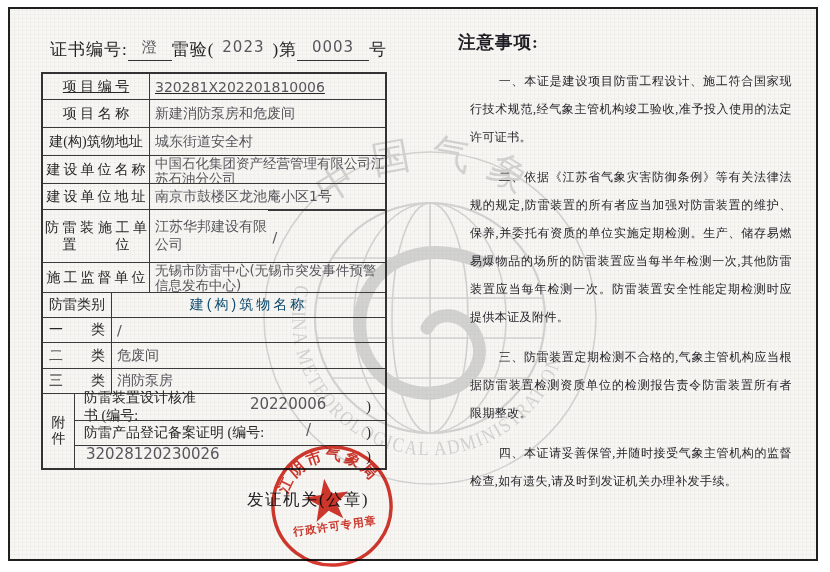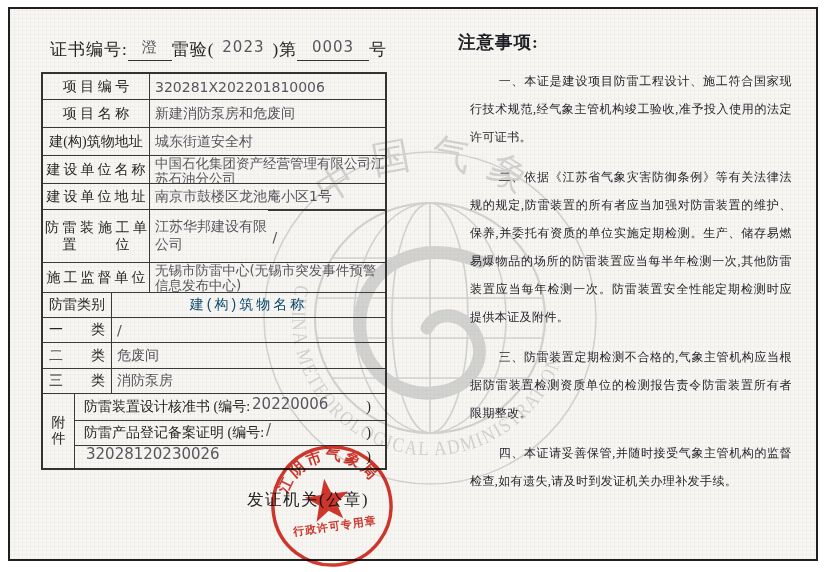--- a/index.html
+++ b/index.html
@@ -18,42 +18,42 @@
   .cl-blank .fill{font-style:normal;}
   .b1{width:44px;}
   .b2{width:72px;}
   .val{font-family:"DejaVu Sans","Liberation Sans",sans-serif;color:#56565c;}
   .raised{display:inline-block;transform:translateY(-3px);font-size:15px;}
   .cl-year{display:inline-block;width:58px;text-align:center;}
   
   .tbl{position:absolute;left:41px;top:72px;width:346px;height:398px;border:2px solid #333;box-sizing:border-box;
        font-size:14px;}
   .trow{display:flex;box-sizing:border-box;border-top:1px solid #3a3a3a;}
-  .trow.first{border-top:none;}
+  .trow.first{border-top:none;text-decoration:underline;}
   .lab{box-sizing:border-box;border-right:1px solid #3a3a3a;display:flex;align-items:center;justify-content:center;
        text-align:center;color:#272727;flex-shrink:0;}
   .lab-w{width:107px;}
   .lab-n{width:69px;}
   .ls{letter-spacing:3px;margin-right:-3px;}
   .vcell{flex:1;display:flex;align-items:center;padding-left:5px;box-sizing:border-box;
          font-family:"DejaVu Sans","Liberation Sans",sans-serif;color:#56565c;overflow:hidden;}
   .vcell.top{align-items:flex-start;}
   .wrap2{font-size:13.5px;line-height:14.5px;padding-top:0;}
   .lab2{flex-direction:row;line-height:17px;justify-content:center;}
   .subcol{flex:1;display:flex;flex-direction:row;}
   .subcol .sub{flex:1;display:flex;align-items:center;padding-left:5px;box-sizing:border-box;
                font-family:"DejaVu Sans","Liberation Sans",sans-serif;color:#56565c;}
   .subcol .sub + .sub{border-top:1px solid #3a3a3a;}
   .hdr-val{flex:1;display:flex;align-items:center;justify-content:center;color:#0c4a6e;letter-spacing:3px;
            font-family:Liberation Sans, sans-serif;}
   .att-lab{width:32px;box-sizing:border-box;border-right:1px solid #3a3a3a;display:flex;align-items:center;
            justify-content:center;line-height:16px;text-align:center;}
   .att-lab .vtext{width:15px;}
   .attcol{flex:1;display:flex;flex-direction:column;}
-  .att-row{display:flex;align-items:center;box-sizing:border-box;padding-left:9px;padding-right:14px;color:#272727;}
+  .att-row{display:flex;align-items:center;box-sizing:border-box;padding-left:9px;padding-right:14px;color:#272727;gap:40px;}
   .att-row + .att-row{border-top:1px solid #3a3a3a;}
   .att-row .num{margin-left:2px;}
   .att-close{margin-left:auto;}
   
   .authority{position:absolute;left:247px;top:489px;font-size:16.5px;letter-spacing:1.5px;color:#232323;}
   .date-line{position:absolute;left:193px;top:520px;font-size:16px;color:#232323;white-space:nowrap;}
   .date-line .dl-val{font-size:15px;}
   .dl-y{display:inline-block;}
   .dl-nian{margin-left:22px;}
   .dl-m{margin-left:15px;}

